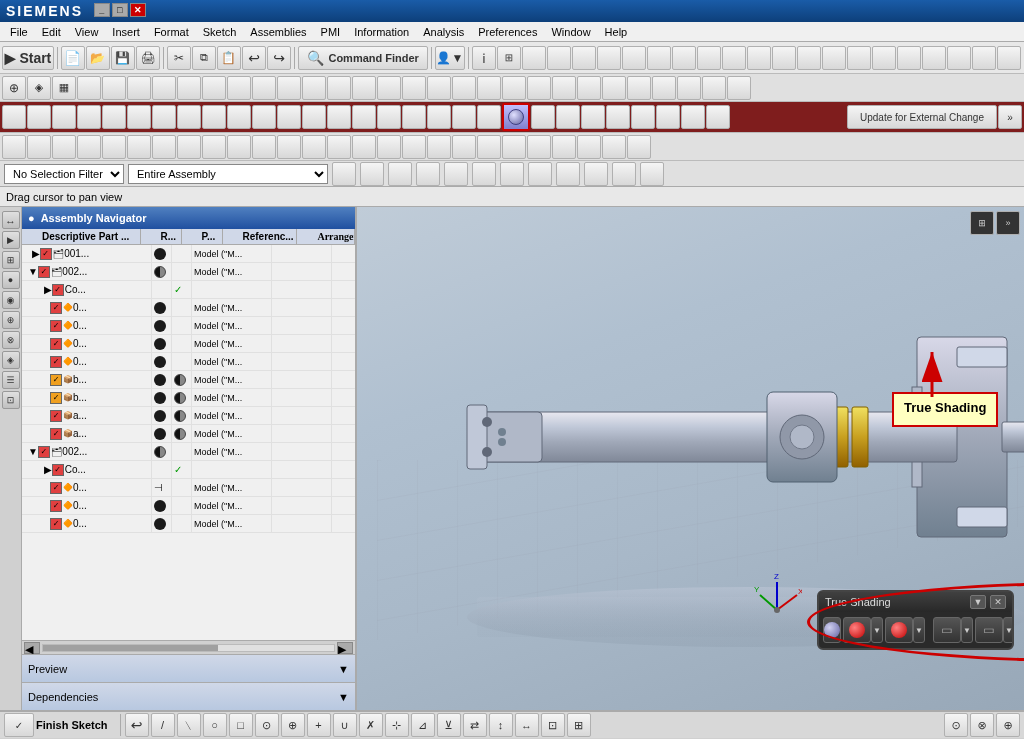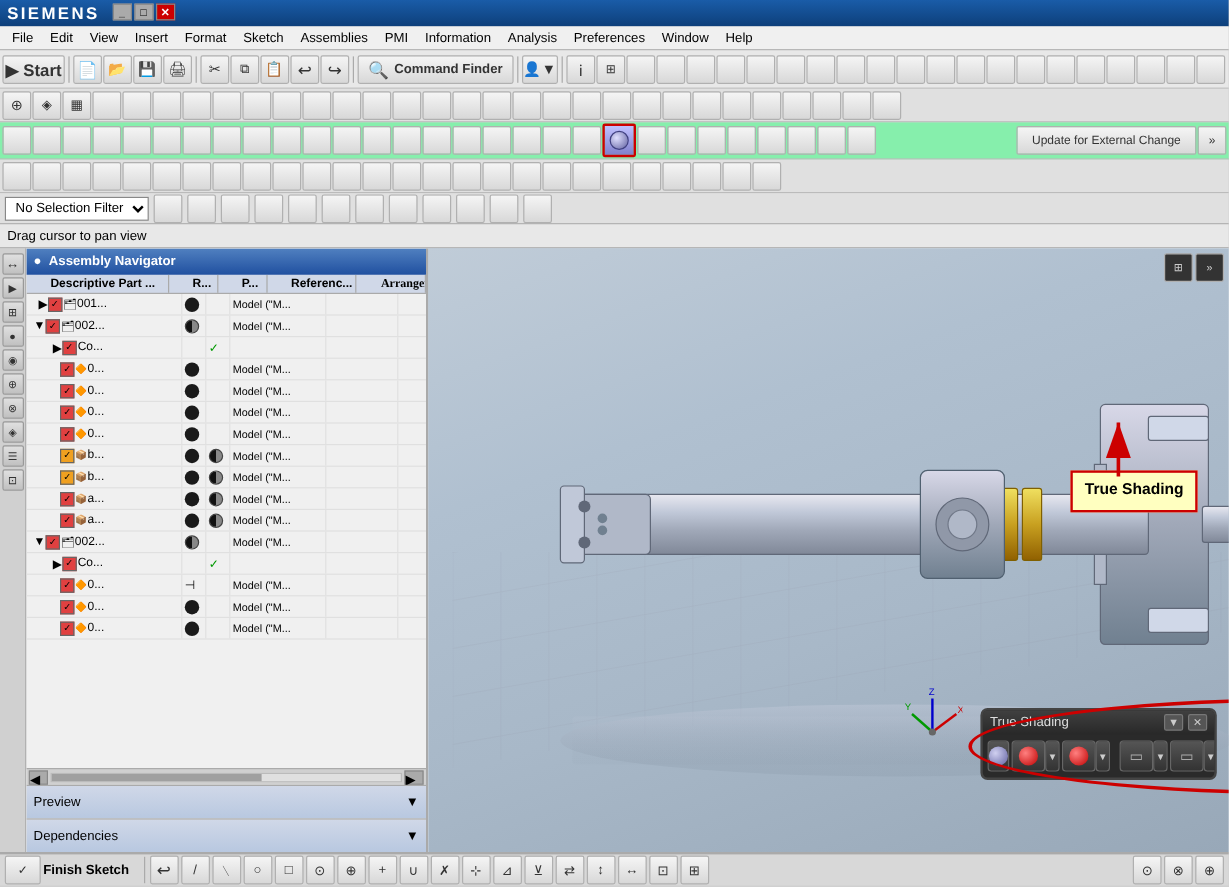--- a/index.html
+++ b/index.html
@@ -487,21 +487,21 @@
   <div class="tb-btn"></div>
   <div class="tb-btn"></div>
   <div class="tb-btn"></div>
   <div class="tb-btn"></div>
   <div class="tb-btn"></div>
   <div class="tb-btn"></div>
   <div class="tb-btn"></div>
   <div class="tb-btn"></div>
 </div>
 
-<div class="toolbar-row" id="toolbar3" style="background:#86efac; border-bottom:1px solid #bbb; min-height:28px;">
+<div class="toolbar-row" id="toolbar3" style="background:#7f1d1d; border-bottom:1px solid #bbb; min-height:28px;">
   <div class="tb-btn"></div>
   <div class="tb-btn"></div>
   <div class="tb-btn"></div>
   <div class="tb-btn"></div>
   <div class="tb-btn"></div>
   <div class="tb-btn"></div>
   <div class="tb-btn"></div>
   <div class="tb-btn"></div>
   <div class="tb-btn"></div>
   <div class="tb-btn"></div>
@@ -561,20 +561,25 @@
   <div class="tb-btn"></div>
 </div>
 
 <div id="selection-bar">
   <select class="sel-dropdown">
     <option>No Selection Filter</option>
     <option>Features</option>
     <option>Bodies</option>
     <option>Faces</option>
     <option>Edges</option>
+  </select>
+  <select class="sel-dropdown" style="min-width:140px;">
+    <option>Entire Assembly</option>
+    <option>Within Work Part Only</option>
+    <option>Within Work Part and Components</option>
   </select>
   <div class="tb-btn"></div>
   <div class="tb-btn"></div>
   <div class="tb-btn"></div>
   <div class="tb-btn"></div>
   <div class="tb-btn"></div>
   <div class="tb-btn"></div>
   <div class="tb-btn"></div>
   <div class="tb-btn"></div>
   <div class="tb-btn"></div>

